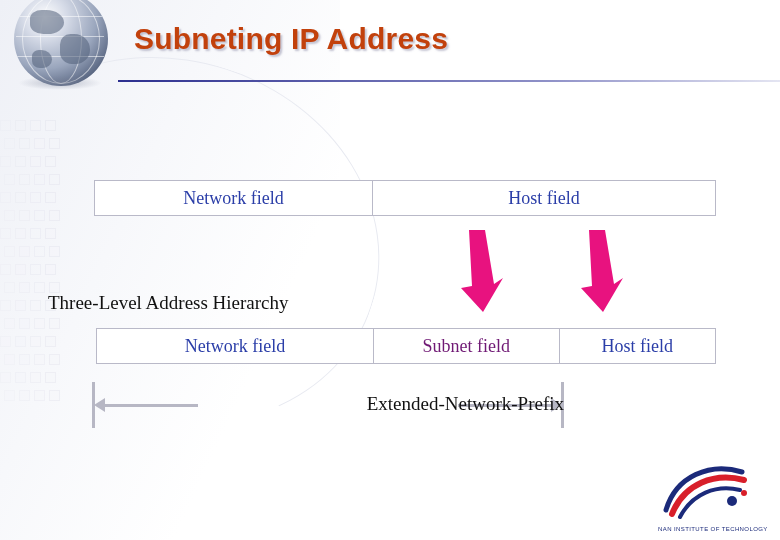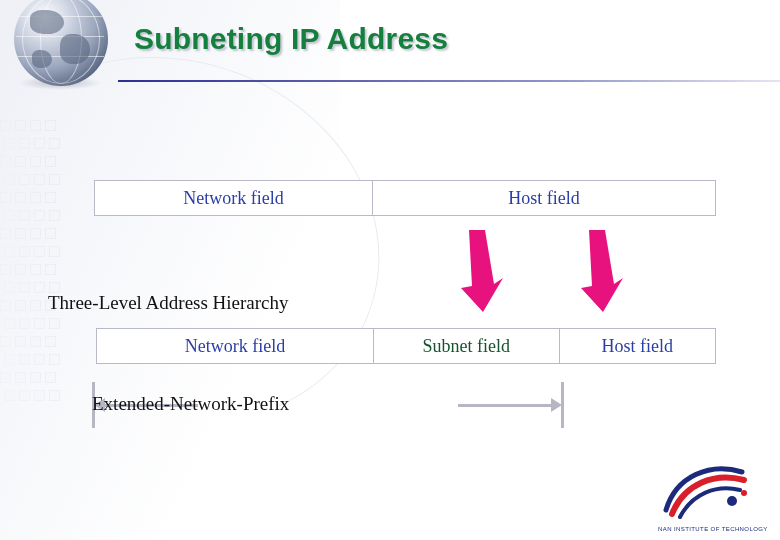--- a/index.html
+++ b/index.html
@@ -73,21 +73,21 @@
     height: 2px;
     background: linear-gradient(to right, #2c2f8f, #8f91c8 65%, #e4e5f2);
   }
   #slide-title {
     position: absolute;
     left: 134px;
     top: 22px;
     font-family: "Liberation Sans", sans-serif;
     font-weight: bold;
     font-size: 30px;
-    color: #15803d;
+    color: #c2410c;
     letter-spacing: .2px;
     text-shadow: 2px 2px 2px rgba(150,150,175,0.55);
     white-space: nowrap;
   }
 
   
   #globe {
     position: absolute;
     left: 8px;
     top: -12px;
@@ -161,21 +161,21 @@
     display: flex;
     align-items: center;
     justify-content: center;
     font-family: "Liberation Serif", serif;
     font-size: 18px;
     box-sizing: border-box;
     height: 100%;
   }
   .field-cell + .field-cell { border-left: 1px solid #b9b9c8; }
   .cell-blue { color: #2b3ea8; }
-  .cell-red  { color: #14532d; }
+  .cell-red  { color: #701a75; }
 
   #two-level-row   { left: 94px; top: 180px; width: 622px; height: 36px; }
   #three-level-row { left: 96px; top: 328px; width: 620px; height: 36px; }
 
   
   .big-arrow {
     position: absolute;
     width: 46px;
     height: 86px;
   }
@@ -215,21 +215,21 @@
     border-top: 7px solid transparent;
     border-bottom: 7px solid transparent;
   }
   #measure .head-l { left: 2px; border-right: 11px solid #b7b7c4; }
   #measure .head-r { right: 2px; border-left: 11px solid #b7b7c4; }
   #measure-label {
     position: absolute;
     left: 0;
     right: 0;
     top: 11px;
-    text-align: left;
+    text-align: right;
     font-family: "Liberation Serif", serif;
     font-size: 19px;
     color: #111111;
   }
 
   
   #logo {
     position: absolute;
     right: 18px;
     bottom: 8px;

